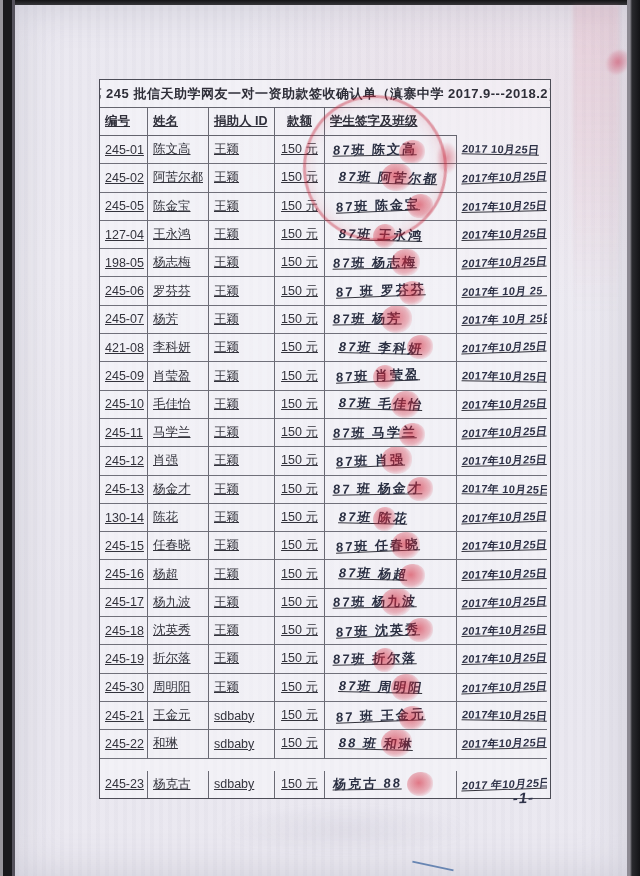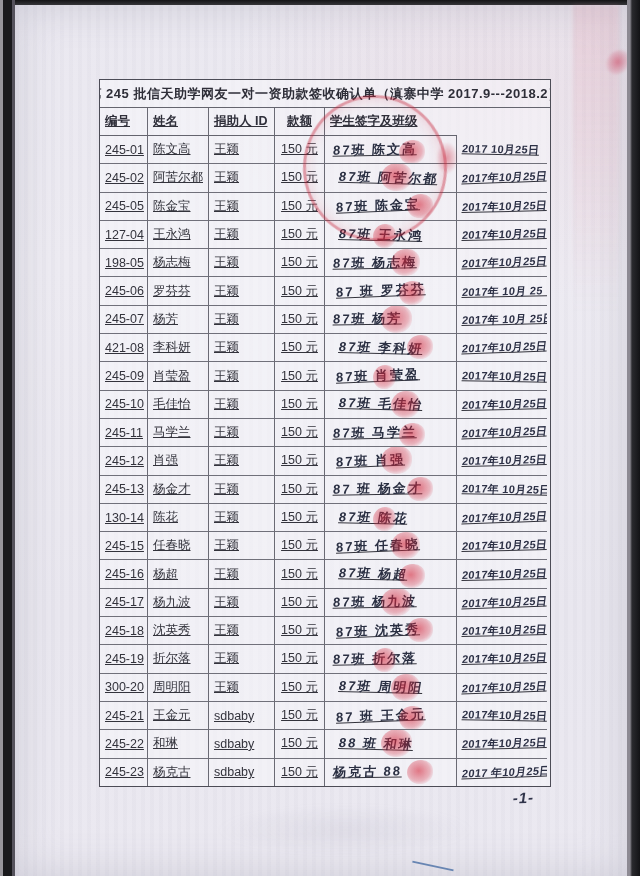--- a/index.html
+++ b/index.html
@@ -43,21 +43,21 @@
     border-bottom:1px solid #64646e;white-space:nowrap;overflow:hidden;
   }
   .row{display:grid;grid-template-columns:48px 61px 66px 50px 132px 90px;text-decoration:underline;}
   .cell{
     border-right:1px solid #6a6a74;display:flex;align-items:center;
     padding:0 5px;font-size:12.5px;overflow:hidden;white-space:nowrap;position:relative;
   }
   .cell:last-child{border-right:none;}
   .row.header .cell{height:27px;border-bottom:1px solid #64646e;font-weight:600;color:#2f2f3a;}
   .row.data .cell{height:27.3px;border-bottom:1px solid #70707a;}
-  .row.data:last-child .cell{border-bottom:none;}
+  .row.data:last-child .cell{border-bottom:none;margin-top:12px;}
   .c-amt{justify-content:center;}
   
   .sig{
     font-size:13px;font-weight:600;color:#2a2f42;letter-spacing:2px;
     transform:rotate(-1deg) skewX(-5deg);margin-left:3px;
   }
   .date{
     font-size:11px;font-weight:600;color:#2d3146;letter-spacing:0.3px;
     transform:rotate(-1.3deg) skewX(-7deg);
   }
@@ -352,21 +352,21 @@
           <div class="cell c-amt">150 元</div>
           <div class="cell c-sig">
             <span class="sig">87班  折尔落</span>
             <span class="fp"></span>
           </div>
           <div class="cell c-date">
             <span class="date">2017年10月25日</span>
           </div>
         </div>
         <div class="row data">
-          <div class="cell c-id">300-20</div>
+          <div class="cell c-id">245-30</div>
           <div class="cell c-name">周明阳</div>
           <div class="cell c-donor">王颖</div>
           <div class="cell c-amt">150 元</div>
           <div class="cell c-sig">
             <span class="sig">87班  周明阳</span>
             <span class="fp"></span>
           </div>
           <div class="cell c-date">
             <span class="date">2017年10月25日</span>
           </div>

